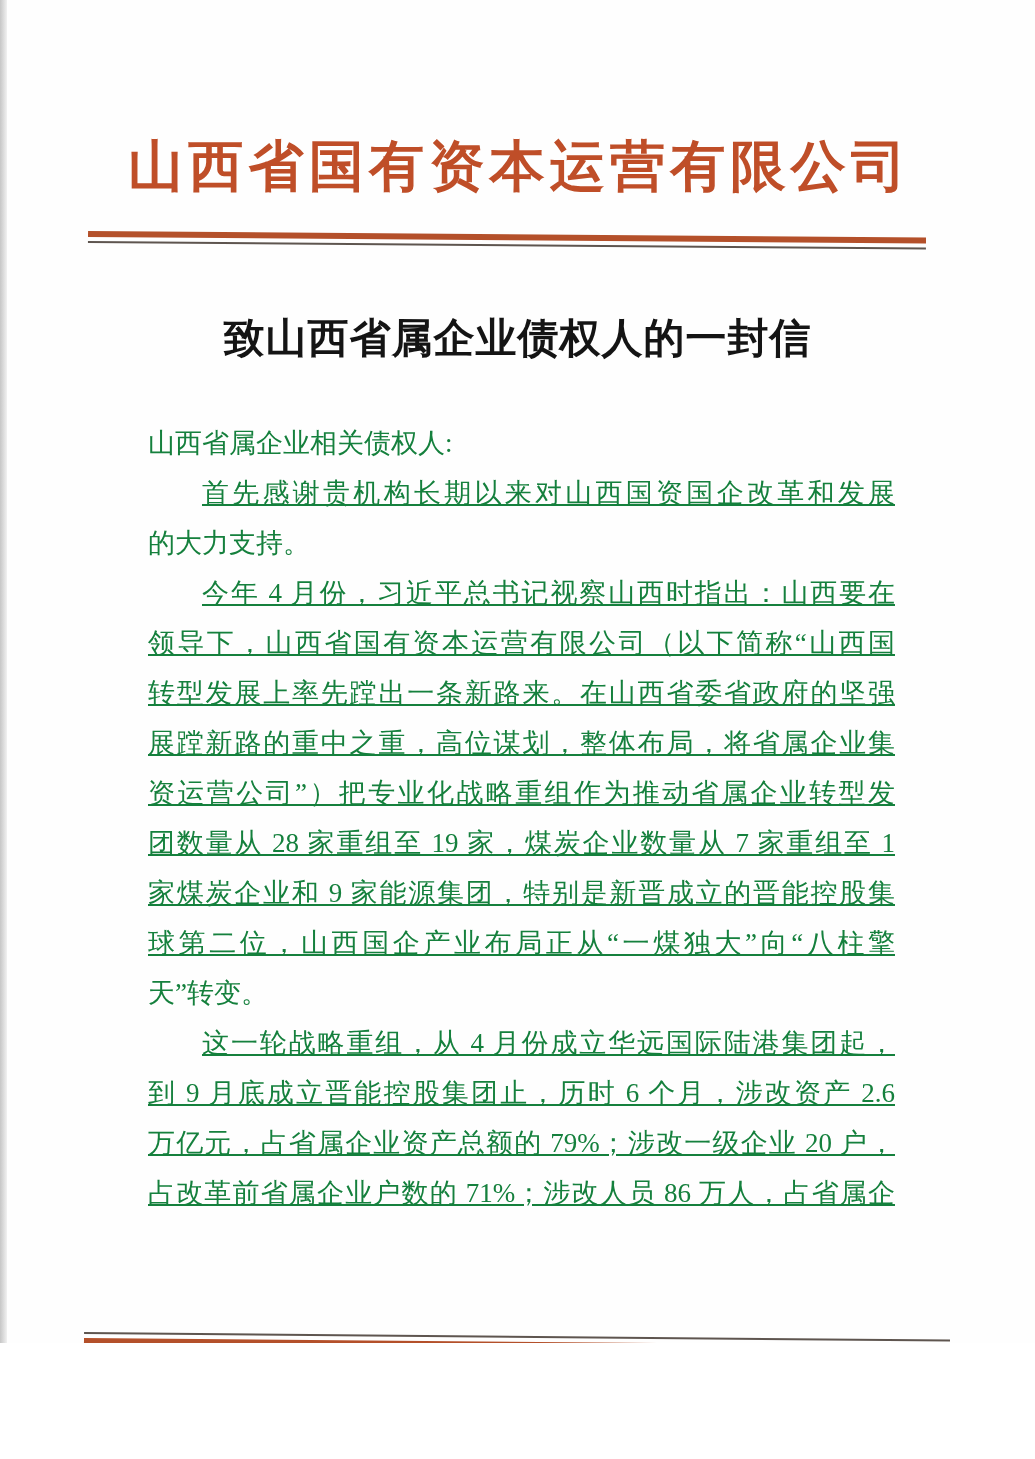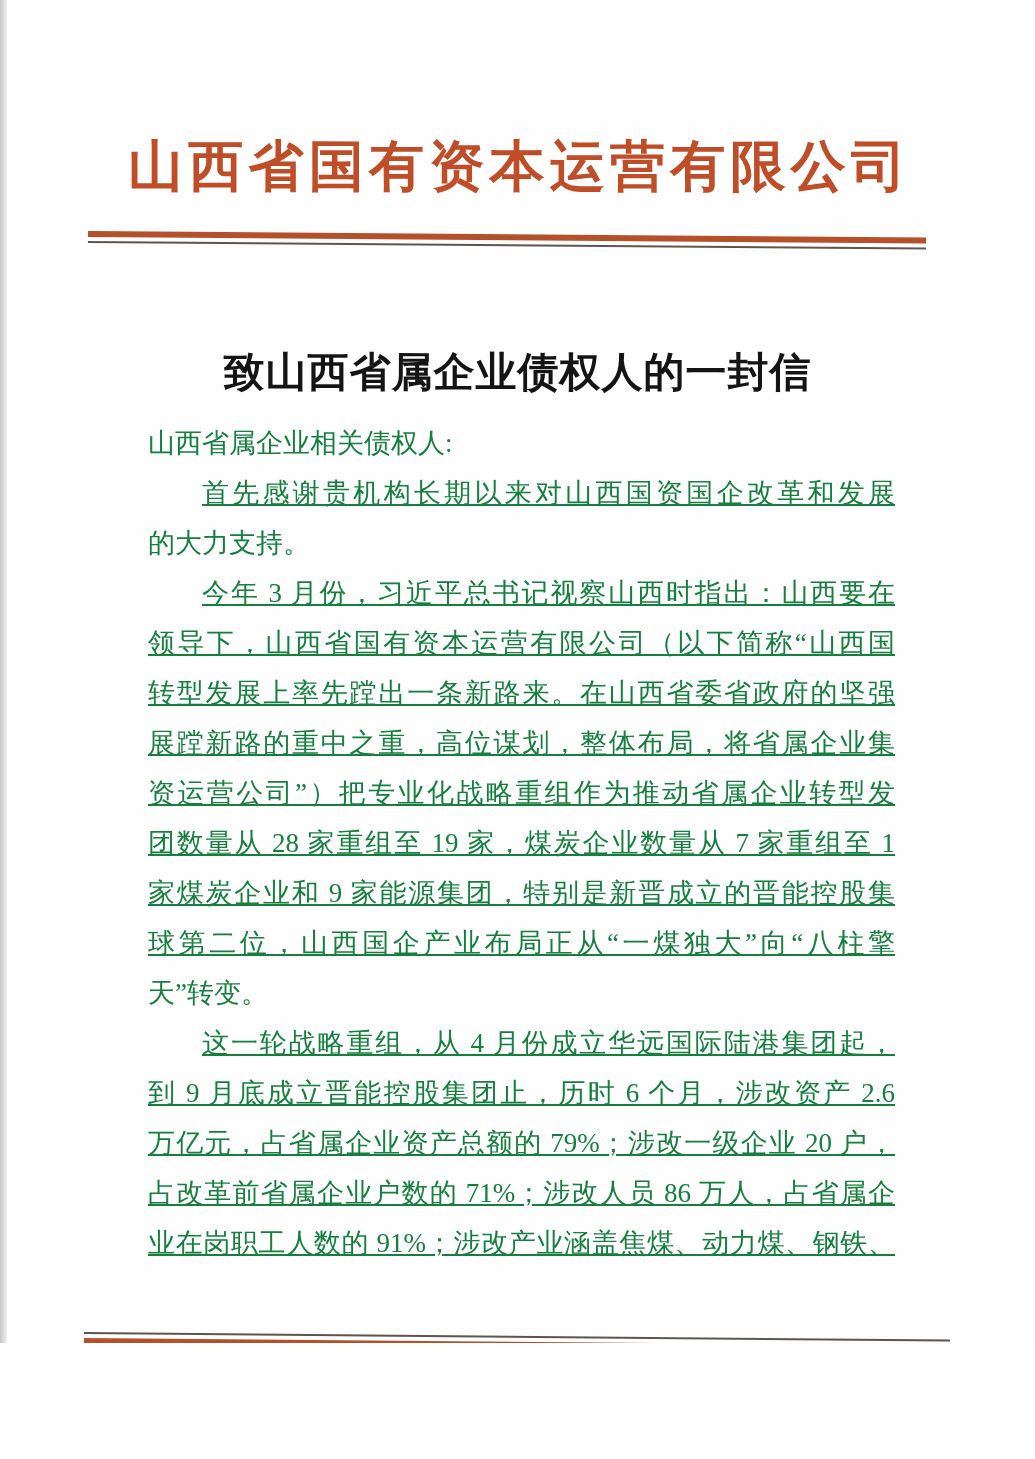--- a/index.html
+++ b/index.html
@@ -21,21 +21,21 @@
   }
   .hrule {
     position: absolute; left: 88px; top: 231px; width: 838px;
     transform: rotate(0.45deg); transform-origin: left center;
   }
   .hrule .rule-thick { height: 6px; background: #b4502a; }
   .hrule .rule-thin  { height: 2px; background: #5e554f; margin-top: 4px; }
   .doc-title {
     position: absolute; left: 0; top: 311px; width: 100%;
     text-align: center; font-size: 41px; font-weight: bold;
-    color: #141414; letter-spacing: 1px; margin-top: 34px;
+    color: #141414; letter-spacing: 1px;
   }
   .body-block {
     position: absolute; left: 148px; top: 418px; width: 747px;
     font-size: 27px; color: #15803d;
   }
   .bline { height: 50px; line-height: 50px; white-space: nowrap; }
   .bline.j {
     white-space: normal; overflow: hidden;
     text-align: justify; text-align-last: justify; text-justify: inter-character; text-decoration: underline;
   }
@@ -69,34 +69,33 @@
     <div class="rule-thick"></div>
     <div class="rule-thin"></div>
   </div>
 
   <div class="doc-title">致山西省属企业债权人的一封信</div>
 
   <div class="body-block">
     <div class="bline">山西省属企业相关债权人:</div>
     <div class="bline ind j">首先感谢贵机构长期以来对山西国资国企改革和发展</div>
     <div class="bline">的大力支持。</div>
-    <div class="bline ind j">今年 3 月份，习近平总书记视察山西时指出：山西要在</div>
+    <div class="bline ind j">今年 4 月份，习近平总书记视察山西时指出：山西要在</div>
     <div class="bline j">领导下，山西省国有资本运营有限公司（以下简称“山西国</div>
     <div class="bline j">转型发展上率先蹚出一条新路来。在山西省委省政府的坚强</div>
     <div class="bline j">展蹚新路的重中之重，高位谋划，整体布局，将省属企业集</div>
     <div class="bline j">资运营公司”）把专业化战略重组作为推动省属企业转型发</div>
     <div class="bline j">团数量从 28 家重组至 19 家，煤炭企业数量从 7 家重组至 1</div>
     <div class="bline j">家煤炭企业和 9 家能源集团，特别是新晋成立的晋能控股集</div>
     <div class="bline j">球第二位，山西国企产业布局正从“一煤独大”向“八柱擎</div>
     <div class="bline">天”转变。</div>
     <div class="bline ind j">这一轮战略重组，从 4 月份成立华远国际陆港集团起，</div>
     <div class="bline j">到 9 月底成立晋能控股集团止，历时 6 个月，涉改资产 2.6</div>
     <div class="bline j">万亿元，占省属企业资产总额的 79%；涉改一级企业 20 户，</div>
     <div class="bline j">占改革前省属企业户数的 71%；涉改人员 86 万人，占省属企</div>
-    <div class="bline j">业在岗职工人数的 91%；涉改产业涵盖焦煤、动力煤、钢铁、</div>
   </div>
 
   <div class="frule">
     <div class="rule-thin"></div>
     <div class="rule-thick"></div>
   </div>
 
   <div class="watermark">
     <svg class="wm-icon" width="54" height="42" viewBox="0 0 54 42">
       <g fill="none" stroke="#c3c3c3" stroke-width="2" stroke-linejoin="round">

